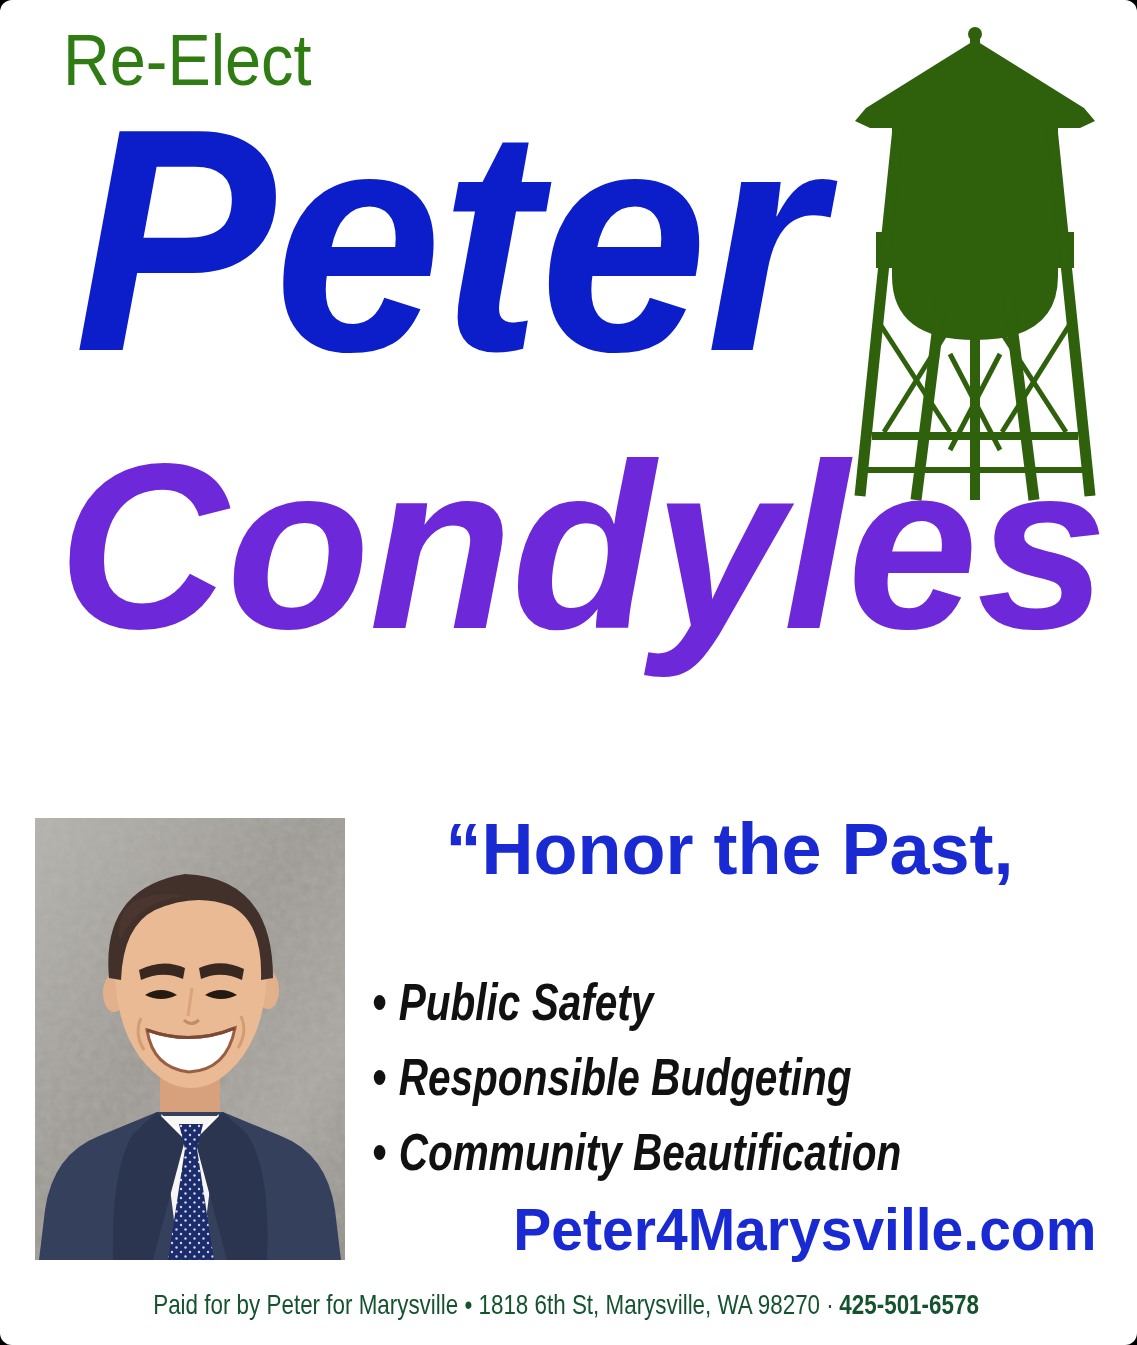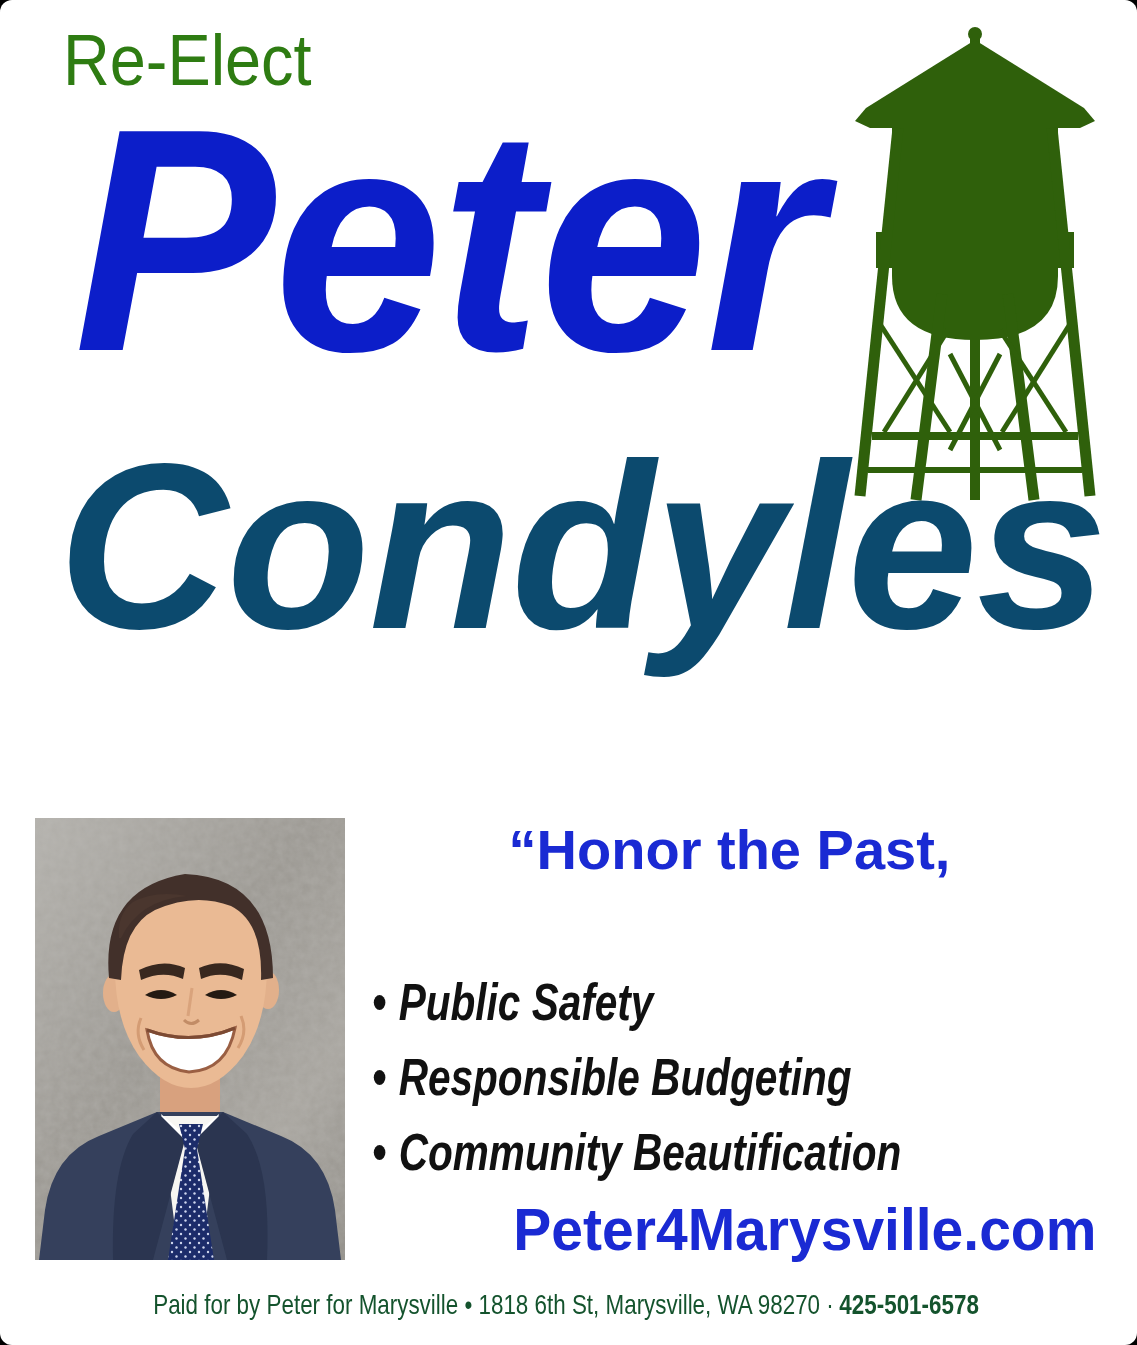--- a/index.html
+++ b/index.html
@@ -19,21 +19,21 @@
 
   .banner{position:absolute;left:33px;top:662px;width:1071px;height:130px;}
   .banner span{position:absolute;top:9px;font-size:98px;font-weight:700;line-height:1;
                color:#fff;white-space:nowrap;}
   .banner .office{left:38px;transform:scaleX(.67);transform-origin:left top;}
   .banner .pos{right:28px;transform:scaleX(.67);transform-origin:right top;}
 
   .photo{position:absolute;left:35px;top:818px;width:310px;height:442px;}
 
   .quote{position:absolute;left:350px;right:28px;top:803px;text-align:center;
-         font-size:56px;line-height:93px;font-weight:700;white-space:nowrap;}
+         font-size:72px;line-height:93px;font-weight:700;white-space:nowrap;}
 
   .bullets{position:absolute;left:372px;top:976px;font-style:italic;}
   .bullet-row{font-size:52px;line-height:52px;font-weight:700;color:#111;
               margin-bottom:23px;transform:scaleX(.78);transform-origin:left top;white-space:nowrap;}
   .bullet-row .dot{display:inline-block;margin-right:16px;}
 
   .site{position:absolute;left:355px;right:25px;top:1200px;text-align:right;}
   .site span{display:inline-block;font-size:60px;line-height:1;font-weight:700;
              transform:scaleX(.95);white-space:nowrap;}
 
@@ -74,21 +74,21 @@
             <path d="M218,300 L150,408"></path>
           <path d="M98,330 L148,426"></path>
             <path d="M148,330 L98,426"></path>
         </g>
         <path d="M20,412 L226,412" fill="none" stroke-width="8"></path>
         <path d="M16,446 L230,446" fill="none" stroke-width="6"></path>
       </g>
     </svg>
   </div>
 
-  <div class="name name-last" style="color:#0c4a6e">Condyles</div>
+  <div class="name name-last" style="color:#6d28d9">Condyles</div>
 
 
   <div class="photo">
     <svg viewBox="0 0 310 442" width="310" height="442" aria-hidden="true">
       <defs>
         <linearGradient id="gbg" x1="0" y1="0" x2="1" y2="1">
           <stop offset="0" stop-color="#b3b1ac"></stop>
           <stop offset="0.45" stop-color="#9a9791"></stop>
           <stop offset="0.75" stop-color="#a7a49e"></stop>
           <stop offset="1" stop-color="#8e8b85"></stop>

